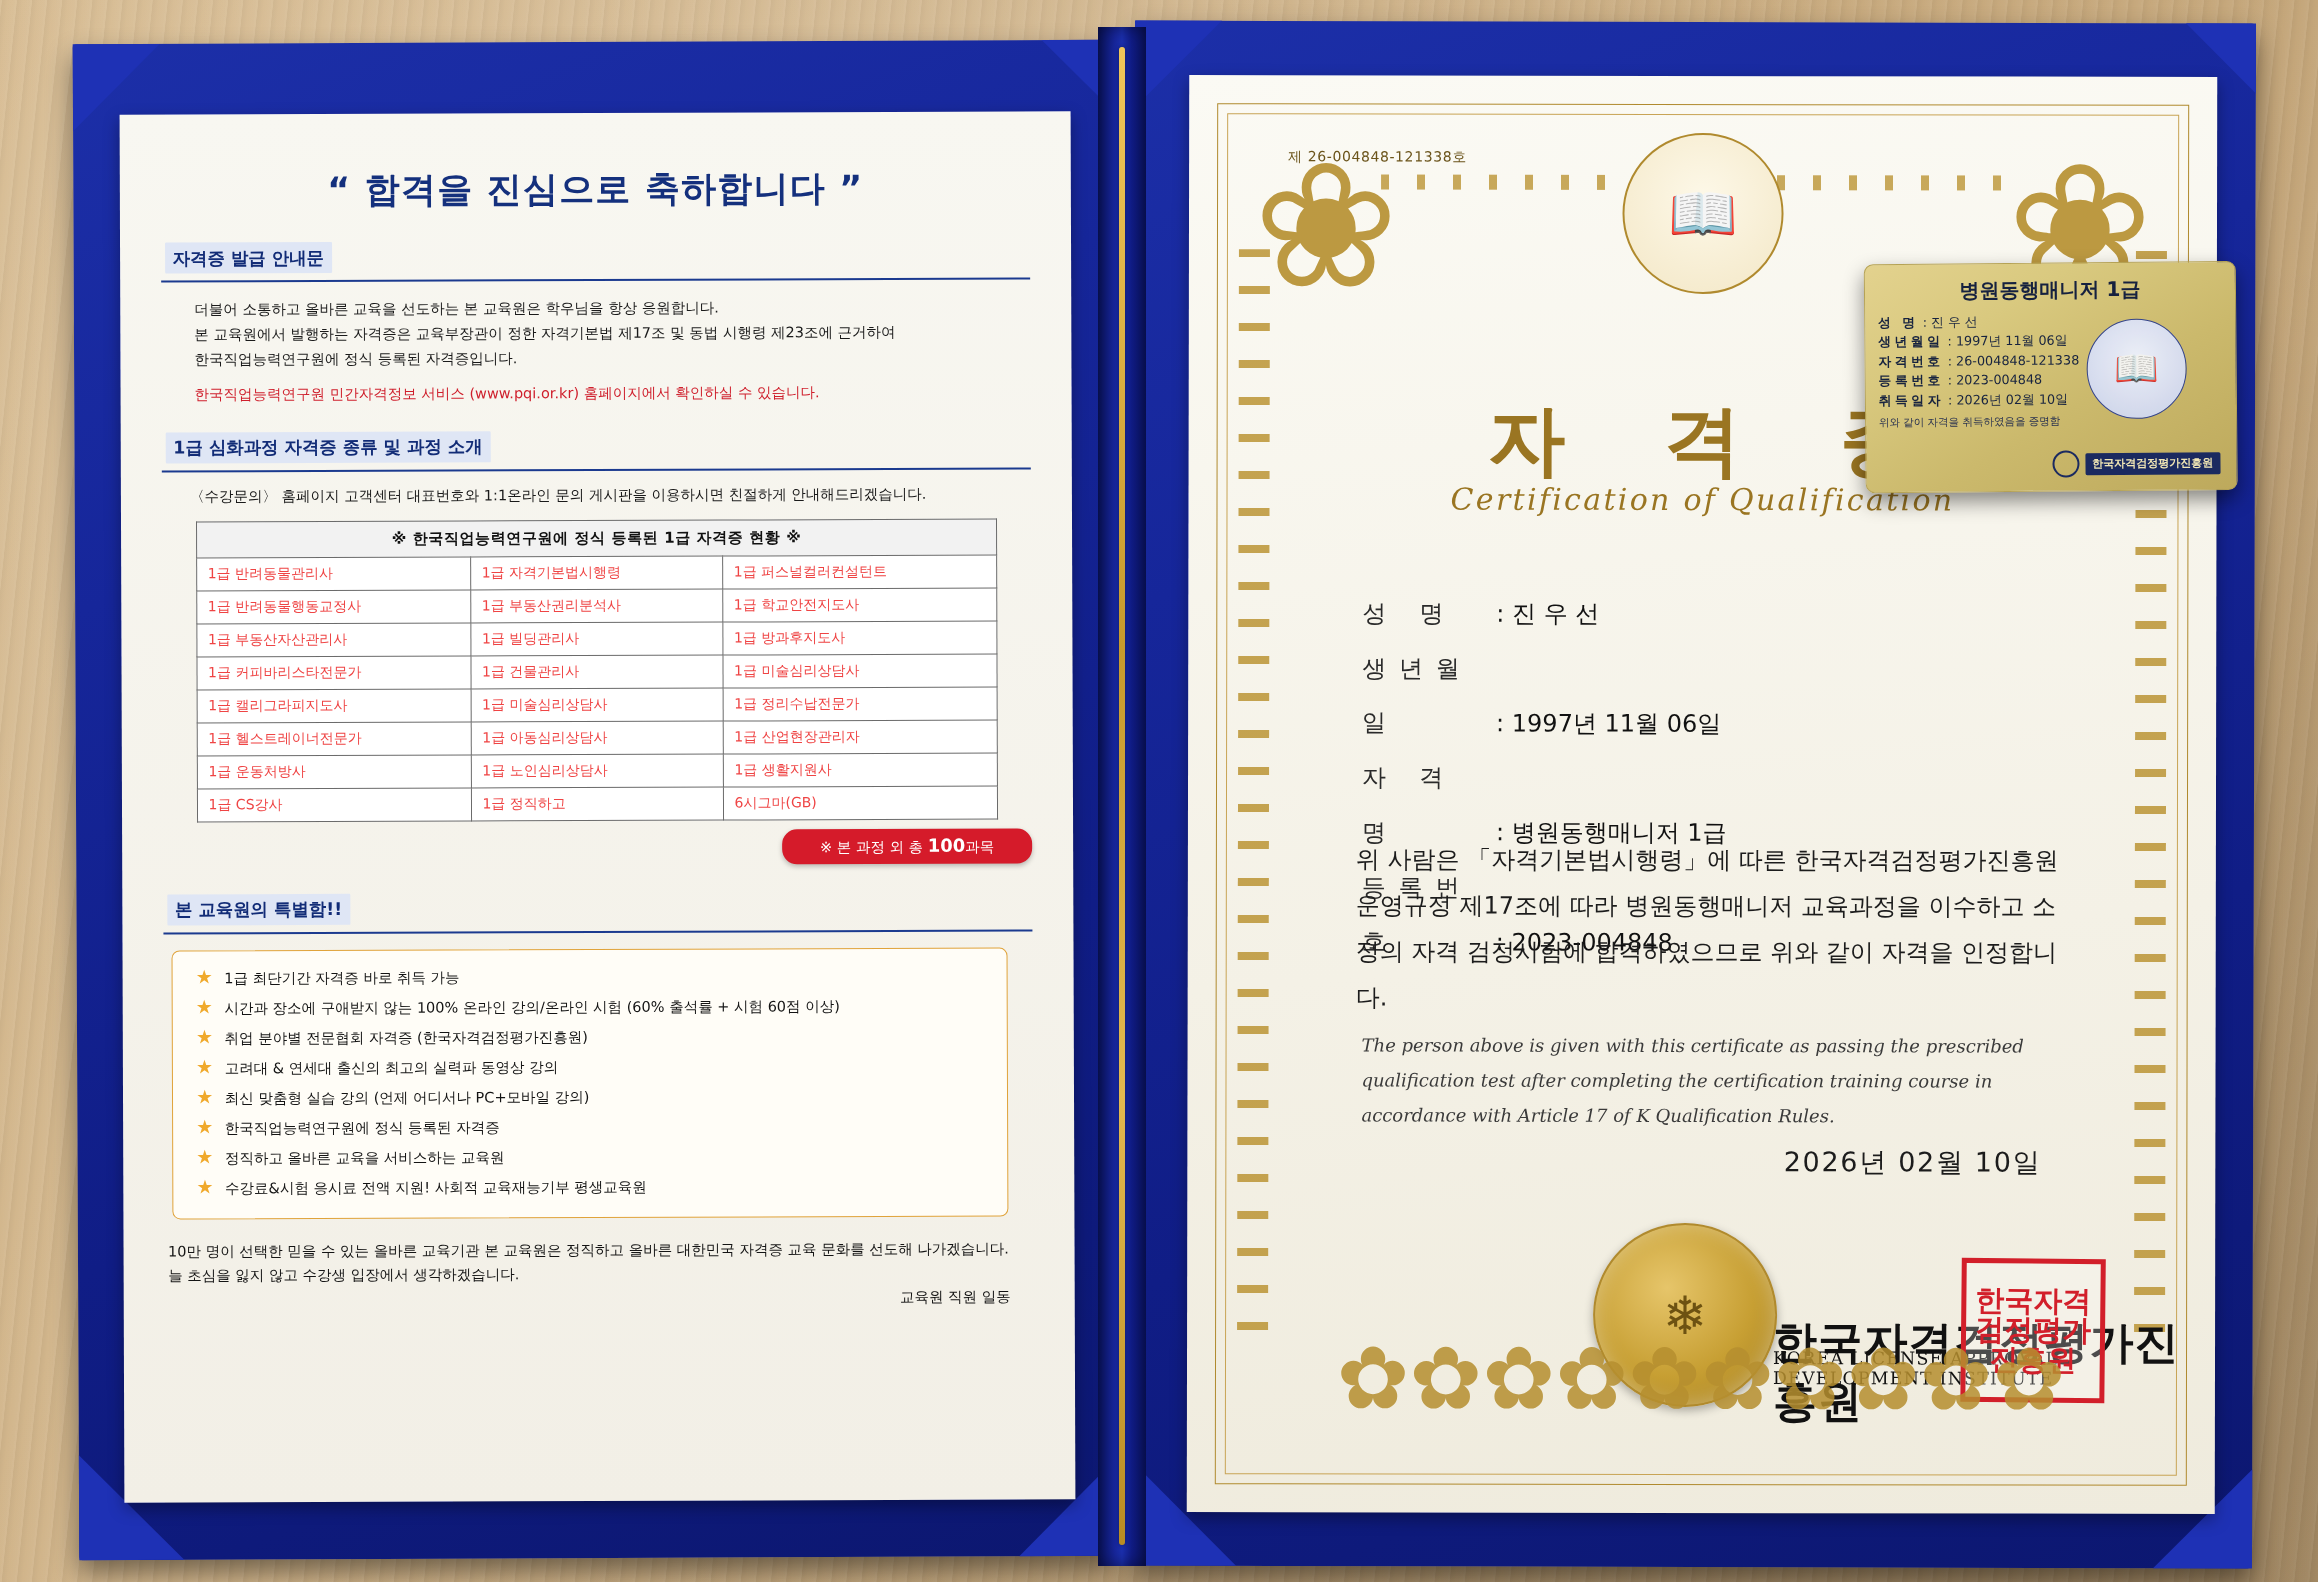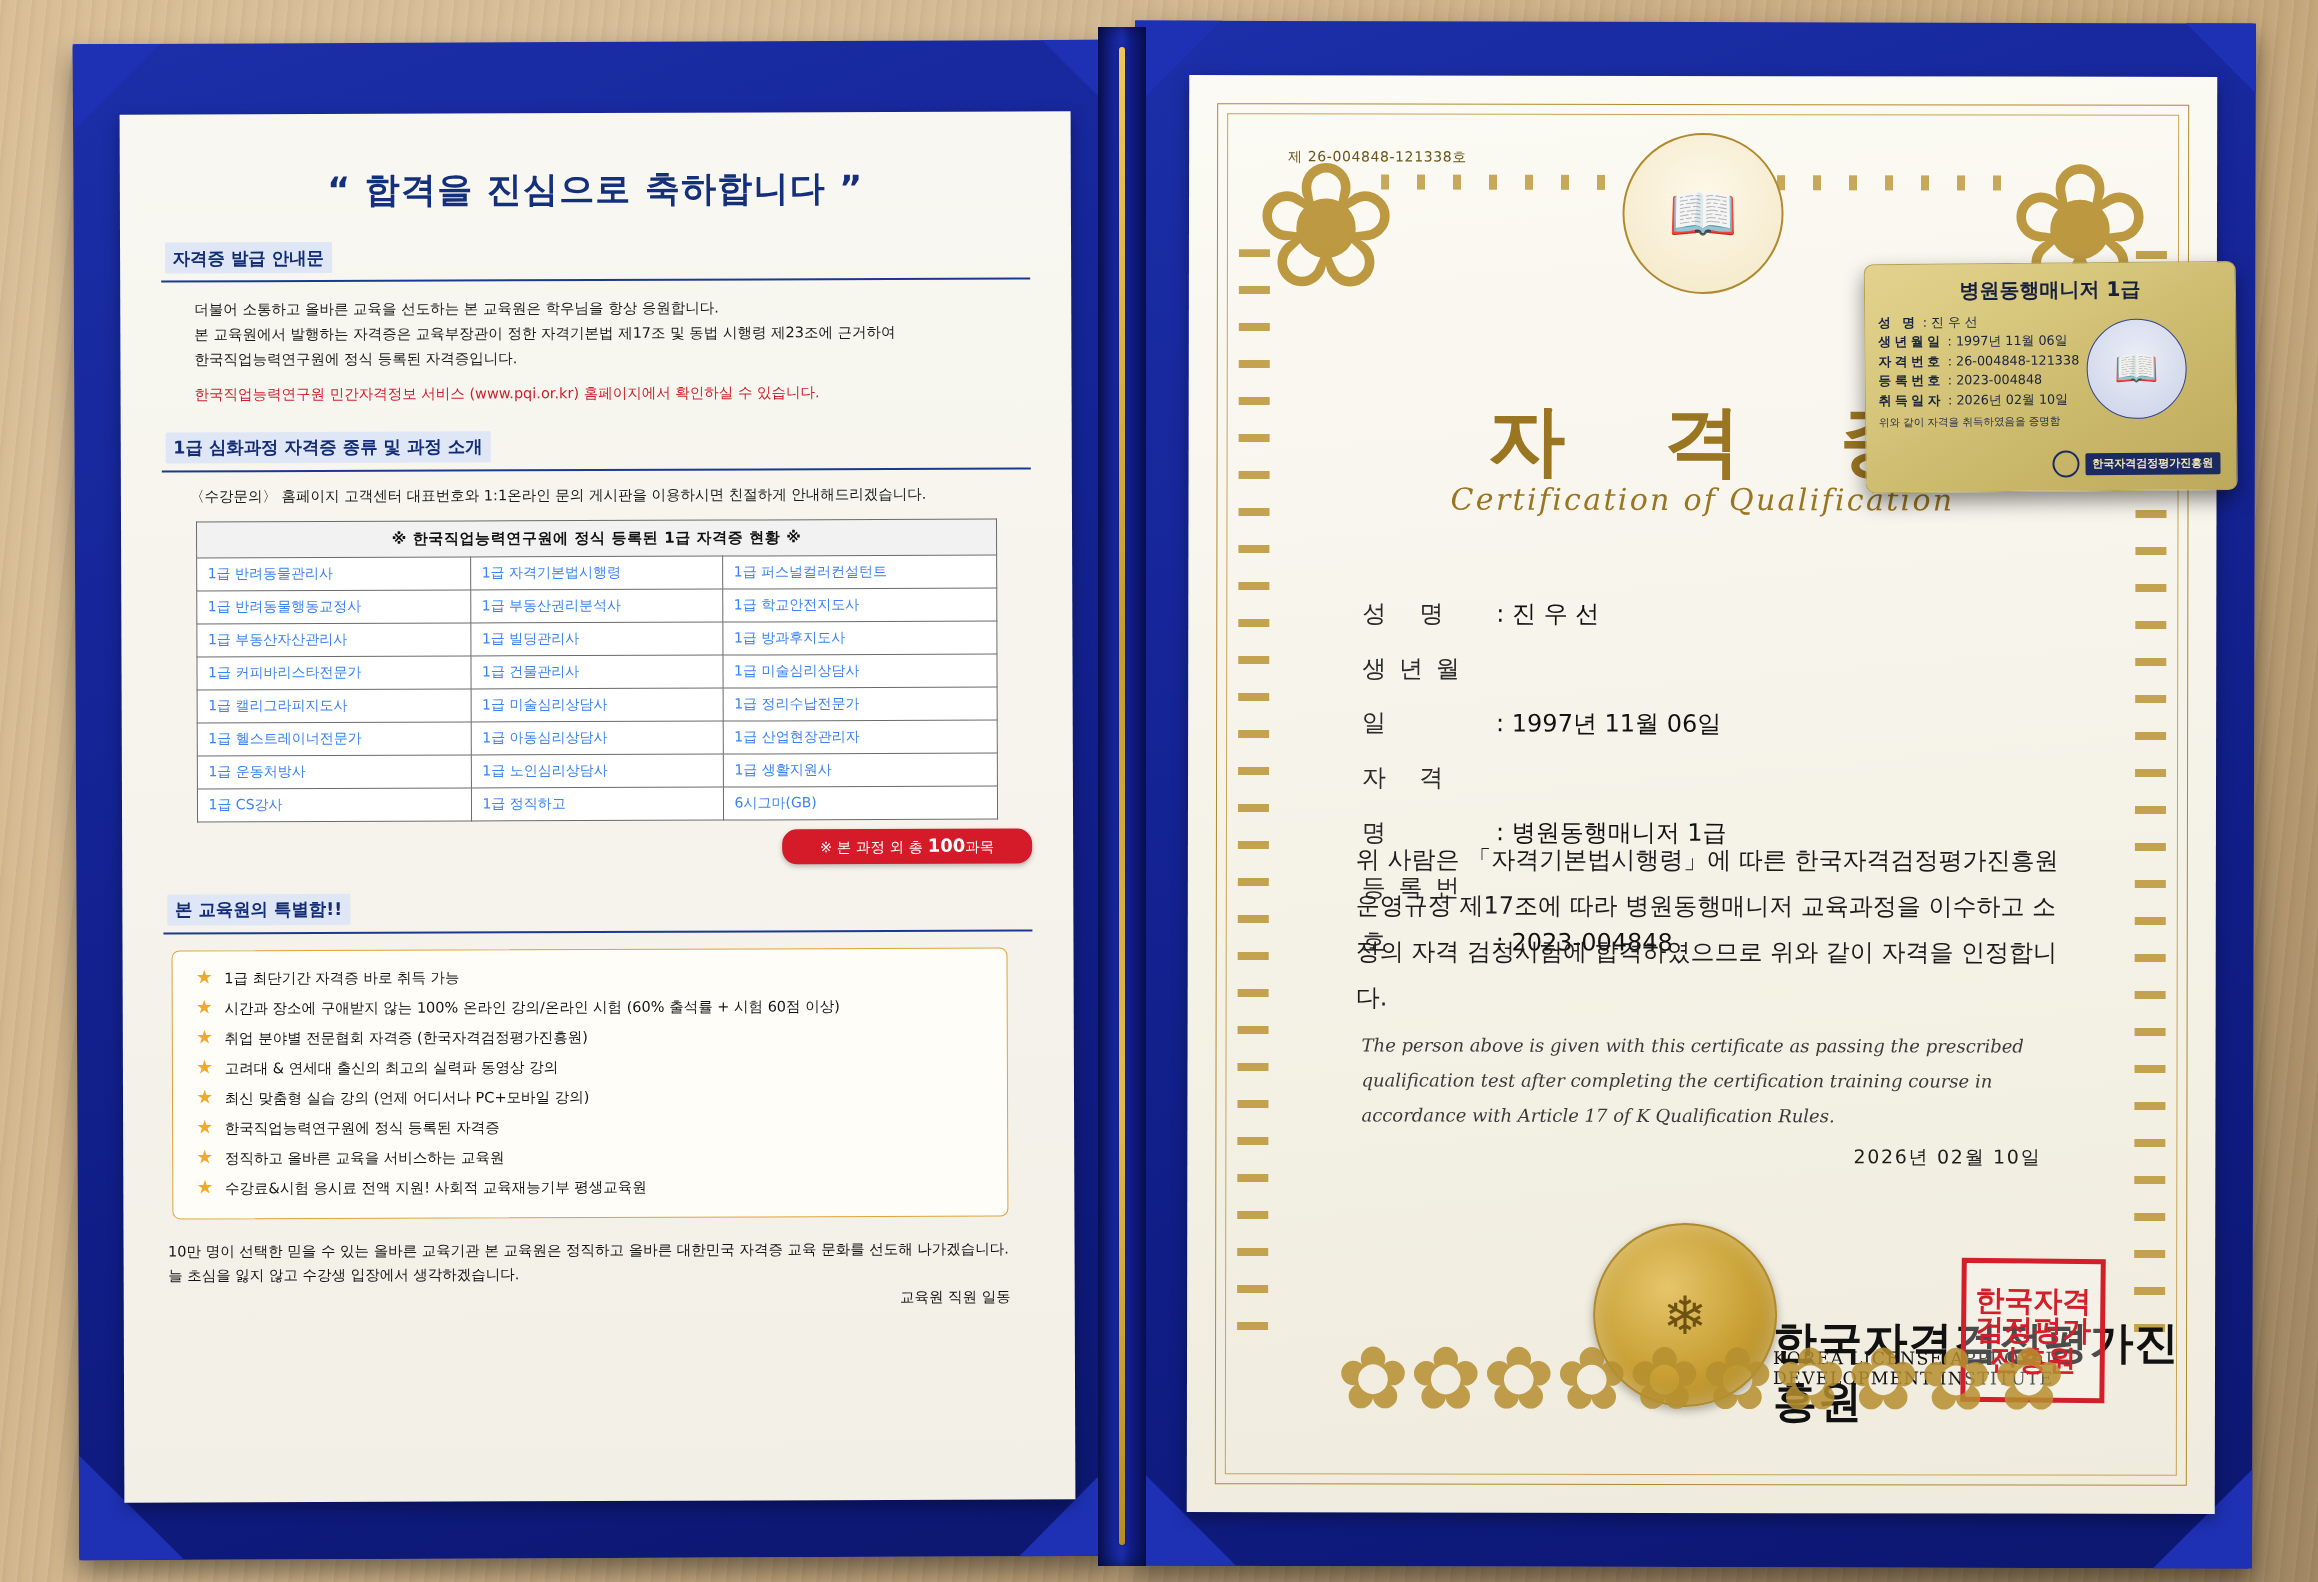--- a/index.html
+++ b/index.html
@@ -106,21 +106,21 @@
 
   table.courses{
     margin:15px auto 0 auto;width:801px;border-collapse:collapse;
     font-size:14px;background:#fff;
   }
   table.courses th{
     border:1.2px solid #6b6b6b;background:#f2f2f2;color:#111;
     padding:8.1px 3.5px;font-size:15px;font-weight:bold;letter-spacing:0.6px;
   }
   table.courses td{
-    border:1.2px solid #6b6b6b;padding:7px 10.5px;color:#3b82f6;white-space:nowrap;
+    border:1.2px solid #6b6b6b;padding:7px 10.5px;color:#ef4444;white-space:nowrap;
   }
   .badge-100{
     margin:9.3px 0 0 auto;width:250px;
     background:#d51b2a;color:#fff;border-radius:15px;
     font-size:14.5px;padding:6.4px 0;text-align:center;
     box-shadow:0 2.3px 5.8px rgba(0,0,0,.25);
   }
   .badge-100 b{font-size:18px;}
 
   .special-box{
@@ -191,21 +191,21 @@
   .body-par{
     position:absolute;left:168px;right:139px;top:761px;
     font-size:24px;line-height:1.92;color:#1c1c1c;
   }
   .eng-par{
     position:absolute;left:174px;right:145px;top:952px;
     font-size:18px;line-height:1.95;color:#3a3a3a;font-style:italic;
     font-family:"DejaVu Serif","Liberation Serif",serif;
   }
   .cert-date{
-    position:absolute;right:174px;top:1068px;font-size:19px;color:#1c1c1c;letter-spacing:1.7px;
+    position:absolute;right:174px;top:1068px;font-size:27px;color:#1c1c1c;letter-spacing:1.7px;
   }
   .org-en{
     position:absolute;left:586px;top:1272px;font-size:17.4px;color:#111;letter-spacing:1.2px;
     font-family:"DejaVu Serif","Liberation Serif",serif;
   }
   .org-kr{
     position:absolute;left:586px;top:1237px;font-size:44px;font-weight:bold;color:#111;letter-spacing:1.2px;
   }
   .seal-gold{
     position:absolute;left:406px;top:1147px;width:180px;height:180px;border-radius:50%;

